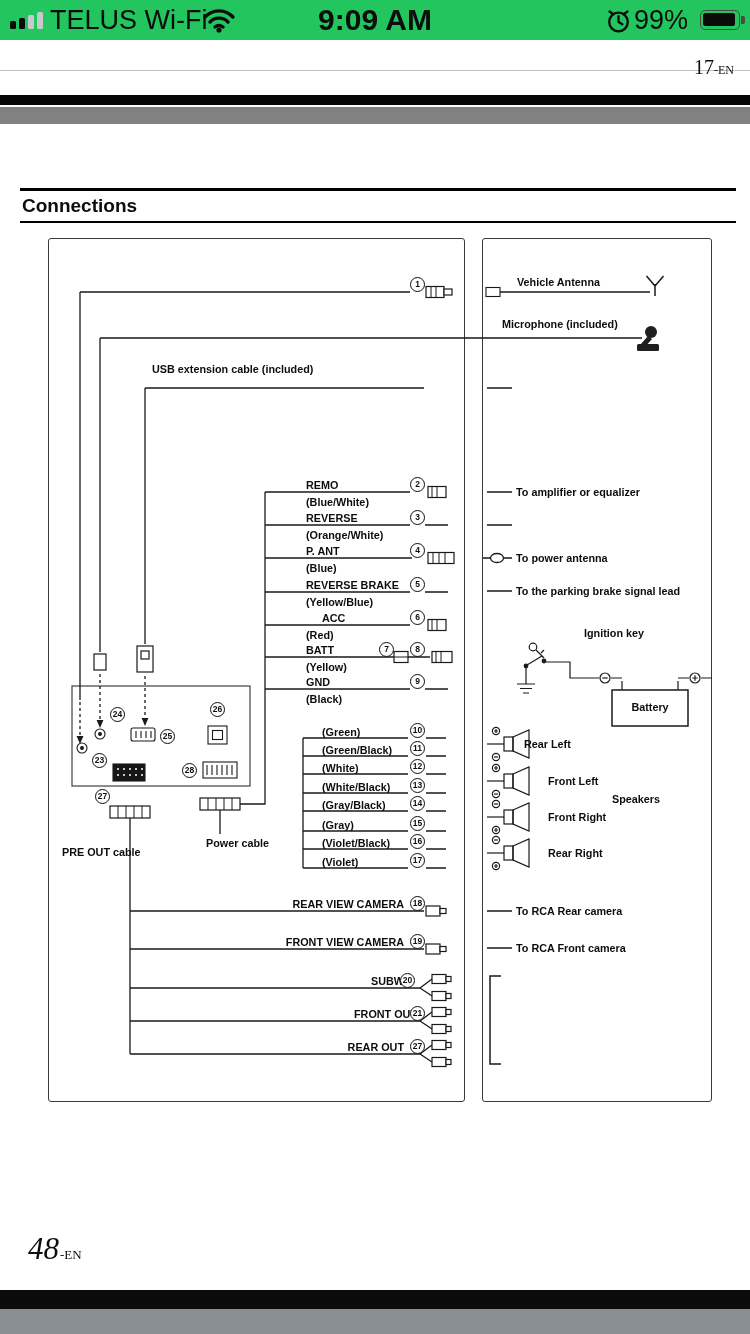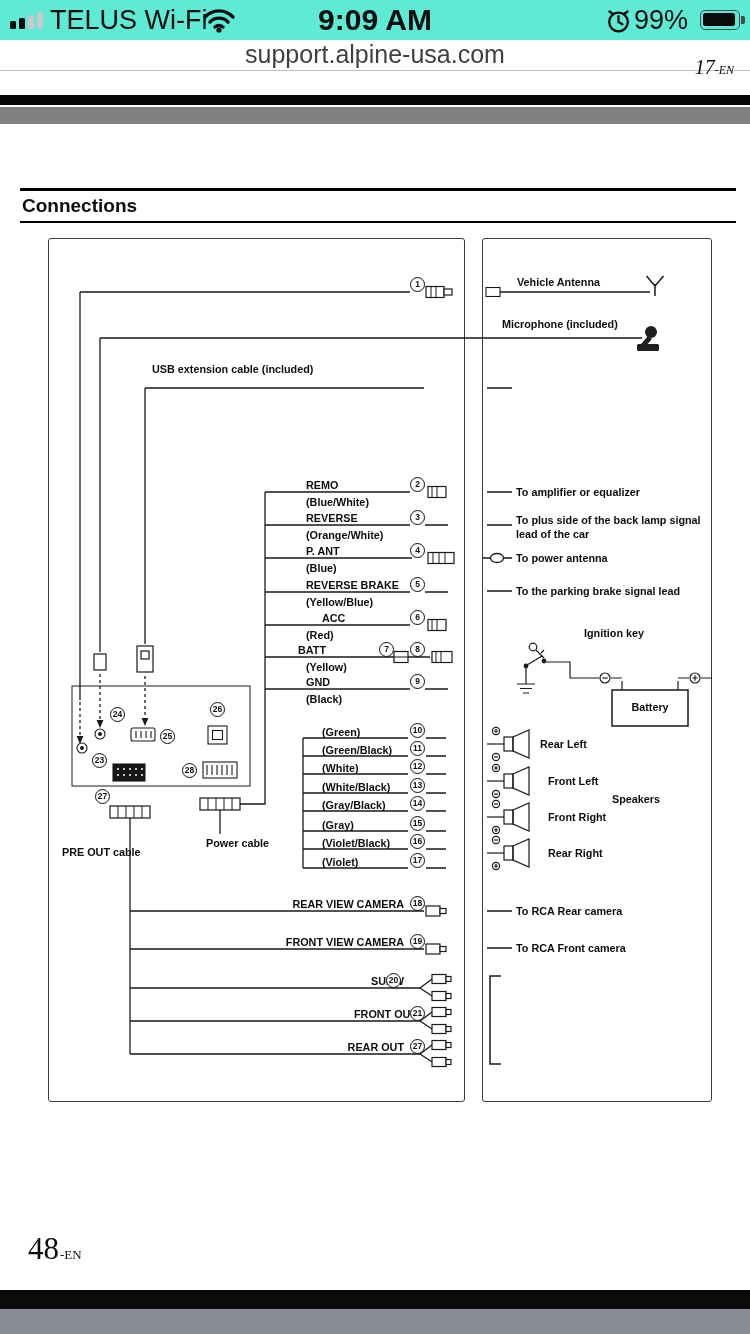--- a/index.html
+++ b/index.html
@@ -1,59 +1,59 @@
 <!DOCTYPE html>
 <html><head>
 <meta charset="utf-8">
 <style>
   *{margin:0;padding:0;box-sizing:border-box}
   body{background:#fff}
   .screen{position:relative;width:750px;height:1334px;background:#fff;overflow:hidden;
     font-family:"Liberation Sans",sans-serif;color:#0d0d0d}
   
-  .statusbar{position:absolute;left:0;top:0;width:750px;height:40px;background:#5eead4}
+  .statusbar{position:absolute;left:0;top:0;width:750px;height:40px;background:#22c55e}
   .carrier{position:absolute;left:50px;top:0;line-height:40px;font-size:27px}
   .time{position:absolute;left:0;top:0;width:750px;text-align:center;line-height:40px;font-size:30px;font-weight:600}
   .pct{position:absolute;top:0;right:62px;line-height:40px;font-size:27px}
   .sig{position:absolute;left:10px;top:11px;width:34px;height:18px}
   .sig i{position:absolute;bottom:0;width:6px;background:#0b0b0b;border-radius:1.5px}
   .sig i:nth-child(1){left:0;height:8px}
   .sig i:nth-child(2){left:9px;height:11px}
   .sig i:nth-child(3){left:18px;height:14px;background:#c9c9cd}
   .sig i:nth-child(4){left:27px;height:17px;background:#c9c9cd}
   .wifi{position:absolute;left:202px;top:7px}
   .alarm{position:absolute;right:118px;top:7px}
   .batt{position:absolute;right:10px;top:10px;width:40px;height:20px;border:1.5px solid #4a4a4a;border-radius:5px}
   .batt .fill{position:absolute;left:2px;top:2px;width:32px;height:13px;background:#0b0b0b;border-radius:2.5px}
   .batt .tip{position:absolute;right:-6px;top:5px;width:4px;height:8px;background:#4a4a4a;border-radius:0 2px 2px 0}
   
   .urlbar{position:absolute;left:0;top:40px;width:750px;height:30px;text-align:center;font-size:25px;color:#3f3f41}
   .hairline{position:absolute;left:0;top:70px;width:750px;height:1px;background:#bfbfc3}
   
-  .prevpg{position:absolute;right:16px;top:56px;font-family:"Liberation Serif",serif;font-style:italic}
+  .prevpg{position:absolute;right:16px;top:56px;font-family:"Liberation Serif",serif;}
   .prevpg .pnum{font-size:20px}
   .prevpg .psuf{font-size:12px}
   .bar1{position:absolute;left:0;top:95px;width:750px;height:10px;background:#060606}
   .bar2{position:absolute;left:0;top:107px;width:750px;height:17px;background:#818181}
   .rule{position:absolute;left:20px;width:716px;background:#000}
   .sec-title{position:absolute;left:22px;top:195px;font-size:19px;font-weight:bold}
   .box{position:absolute;border:1.6px solid #3a3a38;border-radius:3px}
   .box-left{left:48px;top:238px;width:417px;height:864px}
   .box-right{left:482px;top:238px;width:230px;height:864px}
   
   .lbl{position:absolute;font-size:10.8px;font-weight:bold;line-height:1.3;white-space:nowrap;color:#0d0d0d}
   .lbl.wrap{white-space:normal}
   .lbl.r{text-align:right}
   .lbl.c{text-align:center}
   .circ{position:absolute;width:15px;height:15px;border:1.2px solid #0d0d0d;border-radius:50%;background:#fff;
     font-size:8.5px;font-weight:bold;line-height:12.5px;text-align:center}
   .svglayer{position:absolute;left:0;top:0;pointer-events:none}
   
   .pagefoot{position:absolute;left:28px;top:1231px;font-family:"Liberation Serif",serif}
-  .n48{font-size:31px}
+  .n48{font-style:italic;font-size:31px}
   .nEN{font-size:13px;margin-left:1px}
   .bbar{position:absolute;left:0;top:1290px;width:750px;height:19px;background:#0b0b0b}
   .gbar{position:absolute;left:0;top:1309px;width:750px;height:25px;background:#898d94}
 </style>
 </head>
 <body>
 
 <div class="screen">
 
   <div class="statusbar">
@@ -80,23 +80,20 @@
         <path d="M4.5 4.5 L8 7 M22.5 4.5 L19 7"></path>
       </g>
     </svg>
     <span class="pct">99%</span>
     <div class="batt">
         <i class="fill"></i>
         <i class="tip"></i>
       </div>
   </div>
 
-  <div class="urlbar">
-    <span>support.alpine-usa.com</span>
-  </div>
   <div class="hairline"></div>
 
   <div class="prevpg">
     <span class="pnum">17</span><span class="psuf">-EN</span>
   </div>
   <div class="bar1"></div>
   <div class="bar2"></div>
 
   <div class="rule" style="top:188px;height:3px"></div>
   <div class="sec-title">Connections</div>
@@ -261,21 +258,21 @@
   <div class="circ" style="left:410px;top:543px">4</div>
 
   <div class="lbl" style="left:306px;top:578px">REVERSE BRAKE</div>
   <div class="lbl" style="left:306px;top:595px">(Yellow/Blue)</div>
   <div class="circ" style="left:410px;top:577px">5</div>
 
   <div class="lbl" style="left:322px;top:611px">ACC</div>
   <div class="lbl" style="left:306px;top:628px">(Red)</div>
   <div class="circ" style="left:410px;top:610px">6</div>
 
-  <div class="lbl" style="left:298px;top:643px">BATT</div>
+  <div class="lbl" style="left:306px;top:643px">BATT</div>
   <div class="lbl" style="left:306px;top:660px">(Yellow)</div>
   <div class="circ" style="left:379px;top:642px">7</div>
   <div class="circ" style="left:410px;top:642px">8</div>
 
   <div class="lbl" style="left:306px;top:675px">GND</div>
   <div class="lbl" style="left:306px;top:692px">(Black)</div>
   <div class="circ" style="left:410px;top:674px">9</div>
 
   <div class="lbl" style="left:322px;top:725px">(Green)</div>
   <div class="circ" style="left:410px;top:723px">10</div>
@@ -304,35 +301,34 @@
   <div class="circ" style="left:182px;top:763px">28</div>
 
   <div class="lbl" style="left:62px;top:845px">PRE OUT cable</div>
   <div class="lbl" style="left:206px;top:836px">Power cable</div>
 
   <div class="lbl r" style="left:240px;top:897px;width:164px">REAR VIEW CAMERA</div>
   <div class="circ" style="left:410px;top:896px">18</div>
   <div class="lbl r" style="left:240px;top:935px;width:164px">FRONT VIEW CAMERA</div>
   <div class="circ" style="left:410px;top:934px">19</div>
   <div class="lbl r" style="left:240px;top:974px;width:164px">SUBW</div>
-  <div class="circ" style="left:386px;top:973px">20</div>
+  <div class="circ" style="left:400px;top:973px">20</div>
   <div class="lbl r" style="left:253px;top:1007px;width:164px">FRONT OUT</div>
   <div class="circ" style="left:410px;top:1006px">21</div>
   <div class="lbl r" style="left:240px;top:1040px;width:164px">REAR OUT</div>
   <div class="circ" style="left:410px;top:1039px">27</div>
 
   <div class="lbl" style="left:517px;top:275px">Vehicle Antenna</div>
   <div class="lbl" style="left:502px;top:317px">Microphone (included)</div>
   <div class="lbl" style="left:516px;top:485px">To amplifier or equalizer</div>
-  <div class="lbl wrap" style="left:516px;top:513px;width:190px">To plus side of the back lamp signal lead of the car</div>
   <div class="lbl" style="left:516px;top:551px">To power antenna</div>
   <div class="lbl" style="left:516px;top:584px">To the parking brake signal lead</div>
   <div class="lbl" style="left:584px;top:626px">Ignition key</div>
   <div class="lbl c" style="left:612px;top:700px;width:76px">Battery</div>
-  <div class="lbl" style="left:540px;top:737px">Rear Left</div>
+  <div class="lbl" style="left:524px;top:737px">Rear Left</div>
   <div class="lbl" style="left:548px;top:774px">Front Left</div>
   <div class="lbl" style="left:612px;top:792px">Speakers</div>
   <div class="lbl" style="left:548px;top:810px">Front Right</div>
   <div class="lbl" style="left:548px;top:846px">Rear Right</div>
   <div class="lbl" style="left:516px;top:904px">To RCA Rear camera</div>
   <div class="lbl" style="left:516px;top:941px">To RCA Front camera</div>
 
   <div class="pagefoot">
     <span class="n48">48</span><span class="nEN">-EN</span>
   </div>

